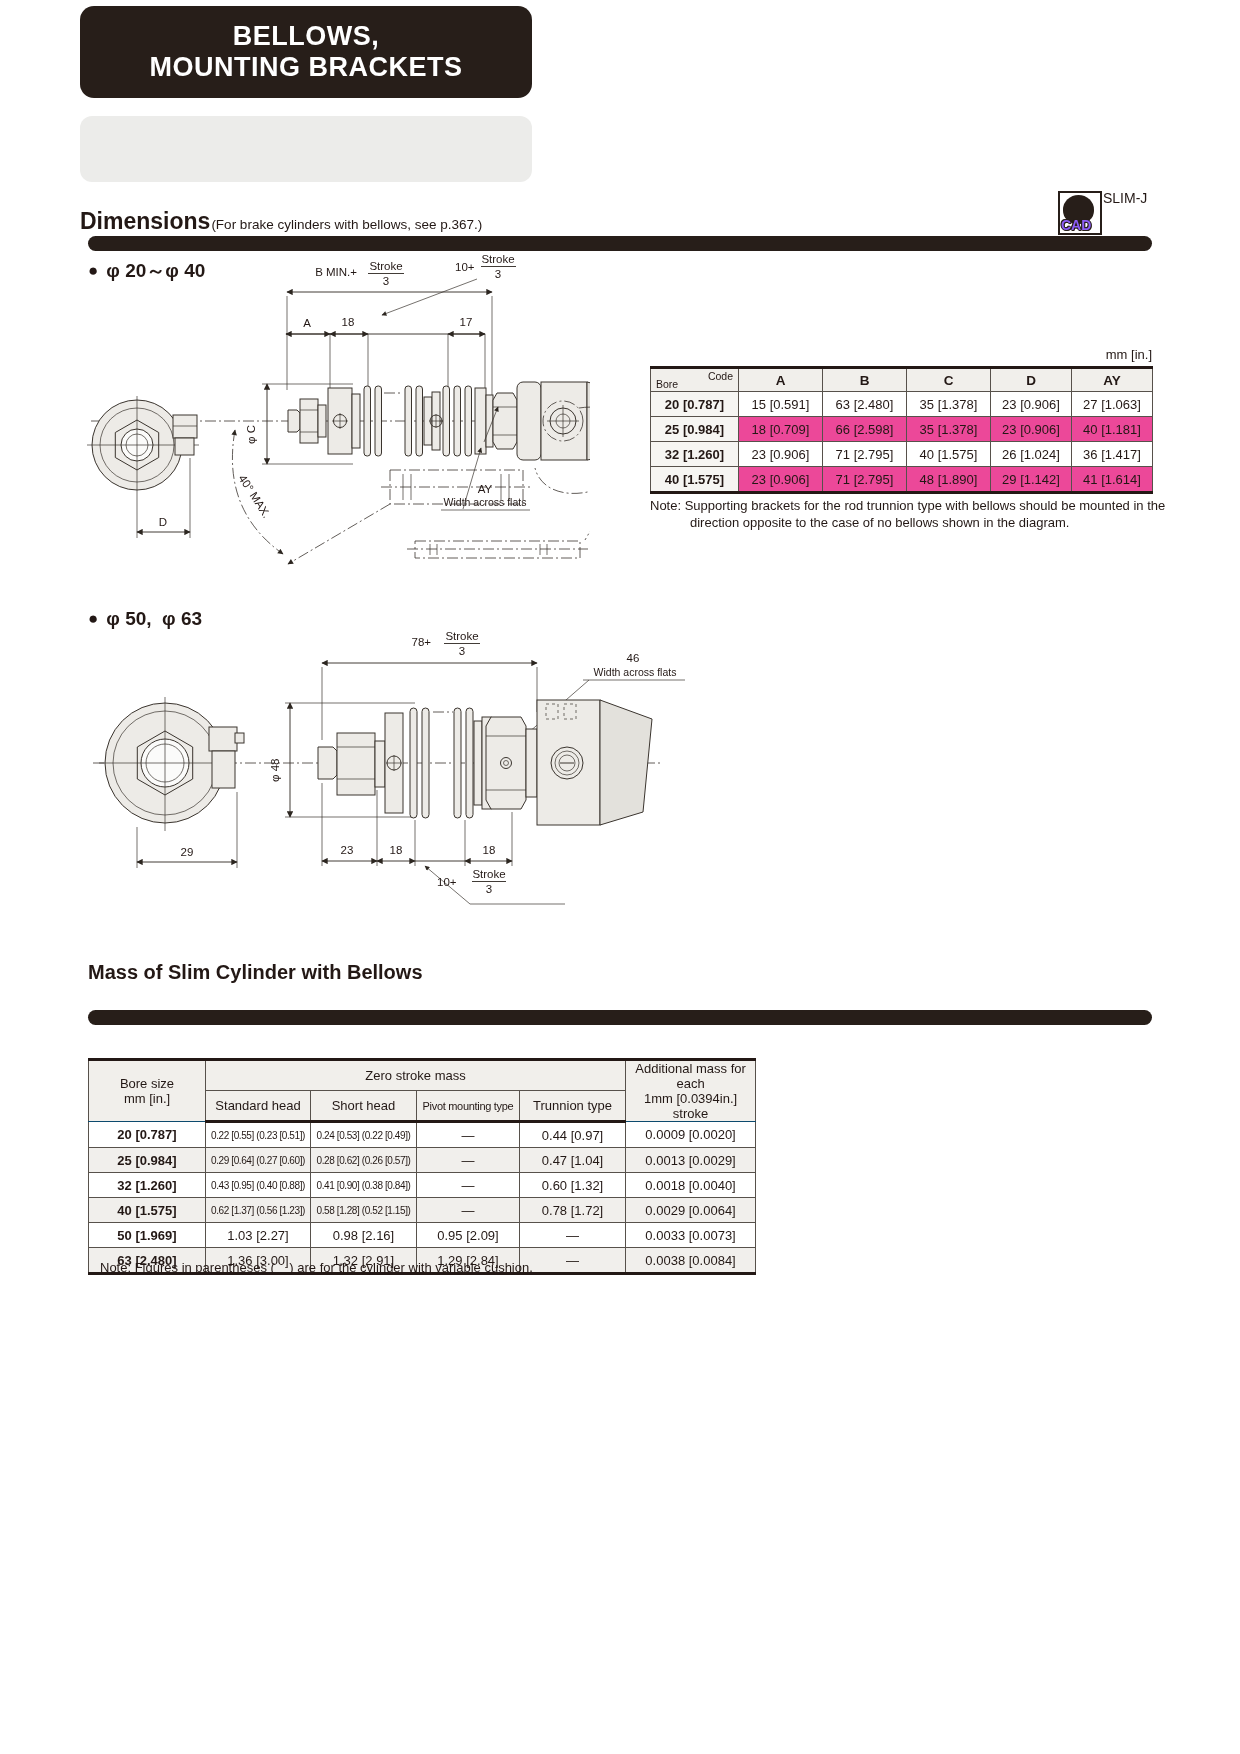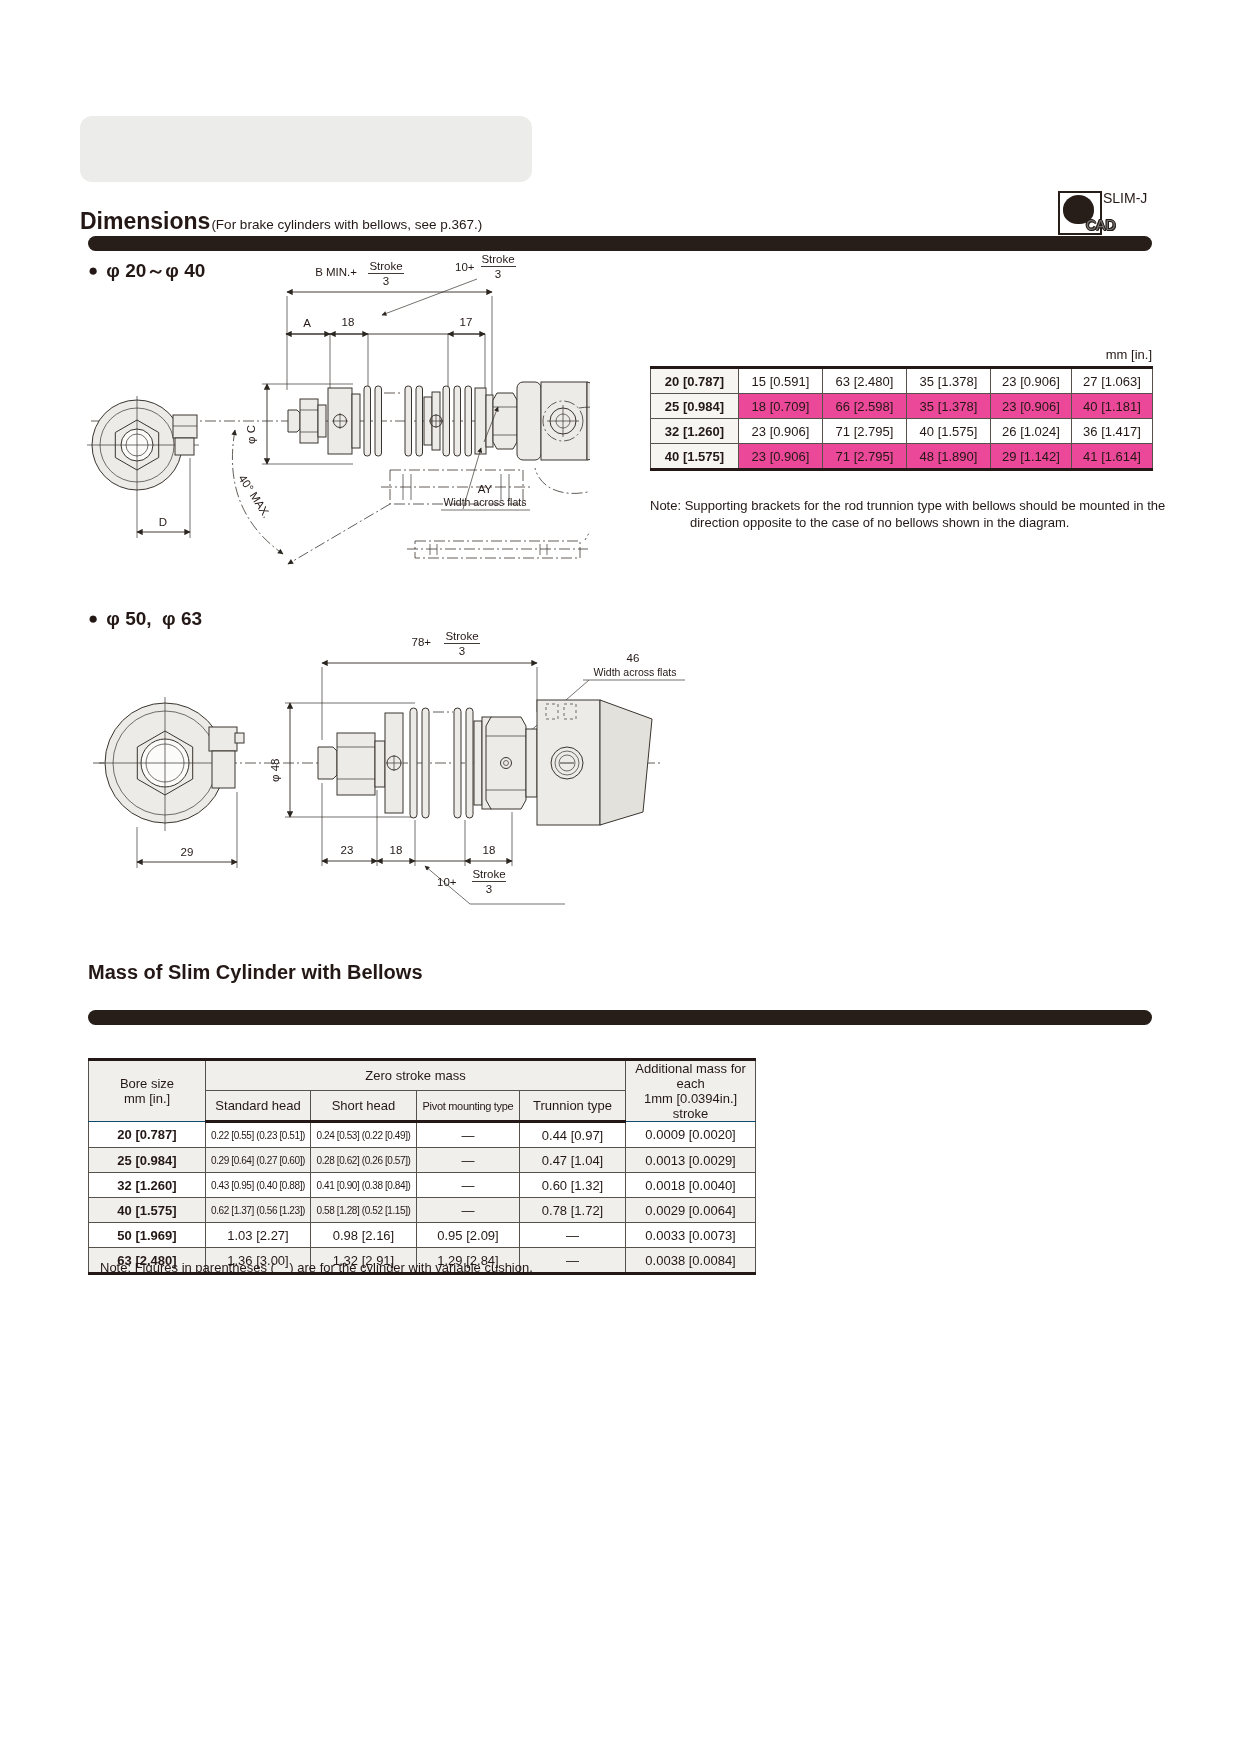--- a/index.html
+++ b/index.html
@@ -11,22 +11,22 @@
   .title-box{left:80px;top:6px;width:452px;height:92px;background:#271e19;border-radius:14px;
              display:flex;flex-direction:column;justify-content:center;align-items:center;}
   .title-box div{color:#fff;font-weight:bold;font-size:27px;line-height:31px;letter-spacing:.5px;}
   .gray-box{left:80px;top:116px;width:452px;height:66px;background:#ececea;border-radius:12px;}
   .dims-heading{left:80px;top:208px;display:flex;align-items:baseline;gap:1px;}
   .dims-heading .h{font-size:23px;font-weight:bold;}
   .dims-heading .sub{font-size:13.5px;}
   .cad-badge{left:1058px;top:191px;width:40px;height:40px;border:2px solid #271e19;background:#fff;}
   .cad-disc{position:absolute;left:3px;top:2px;width:31px;height:29px;background:#271e19;
             border-radius:50% 50% 46% 46%;}
-  .cad-text{position:absolute;left:1px;bottom:0px;font-size:14px;font-weight:normal;color:#737373;
-            text-shadow:-1px 0 #271e19,1px 0 #271e19,0 -1px #271e19,0 1px #271e19,1px 1px #271e19,-1px -1px #271e19;margin-left:25px;}
+  .cad-text{position:absolute;left:1px;bottom:0px;font-size:14px;font-weight:bold;color:#8b5cf6;
+            text-shadow:-1px 0 #271e19,1px 0 #271e19,0 -1px #271e19,0 1px #271e19,1px 1px #271e19,-1px -1px #271e19;}
   .slim-label{left:1103px;top:190px;font-size:14px;}
   .black-bar{height:15px;background:#271e19;border-radius:8px;}
   .bar1{left:88px;top:236px;width:1064px;}
   .bar2{left:88px;top:1010px;width:1064px;}
 
   .sec-heading{display:flex;align-items:center;gap:8px;font-size:19px;font-weight:bold;white-space:pre;}
   .sec-heading .bullet{font-size:17px;}
   .sh1{left:88px;top:258px;}
   .sh2{left:88px;top:608px;}
 
@@ -77,20 +77,24 @@
   .s-dd{stroke:#3a342e;stroke-width:.8;fill:none;stroke-dasharray:11 3 2 3;}
   .s-dash{stroke-dasharray:3 3;}
   text.s-t{font-family:"Liberation Sans",sans-serif;font-size:11.5px;fill:#231815;}
   text.s-sm{font-size:10.5px;}
 </style>
 </head>
 <body>
 
 <div id="page">
 
+  <div class="abs title-box">
+    <div>BELLOWS,</div>
+    <div>MOUNTING BRACKETS</div>
+  </div>
   <div class="abs gray-box"></div>
 
   <div class="abs dims-heading">
     <span class="h">Dimensions</span>
     <span class="sub">(For brake cylinders with bellows, see p.367.)</span>
   </div>
   <div class="abs cad-badge">
     <div class="cad-disc"></div>
     <span class="cad-text">CAD</span>
   </div>
@@ -244,20 +248,31 @@
   <table class="abs d dimtab">
     <colgroup>
         <col style="width:88px">
         <col style="width:84px">
         <col style="width:84px">
         <col style="width:84px">
         <col style="width:81px">
         <col style="width:81px">
       </colgroup>
     <tbody>
+        <tr class="head">
+      <td class="diag">
+        <span class="cr-top">Code</span>
+        <span class="cr-bot">Bore</span>
+      </td>
+      <td>A</td>
+      <td>B</td>
+      <td>C</td>
+      <td>D</td>
+      <td>AY</td>
+    </tr>
     <tr class="plain">
       <td class="borec">20 [0.787]</td>
       <td>15 [0.591]</td>
       <td>63 [2.480]</td>
       <td>35 [1.378]</td>
       <td>23 [0.906]</td>
       <td>27 [1.063]</td>
     </tr>
     <tr class="alt">
       <td class="borec">25 [0.984]</td>

